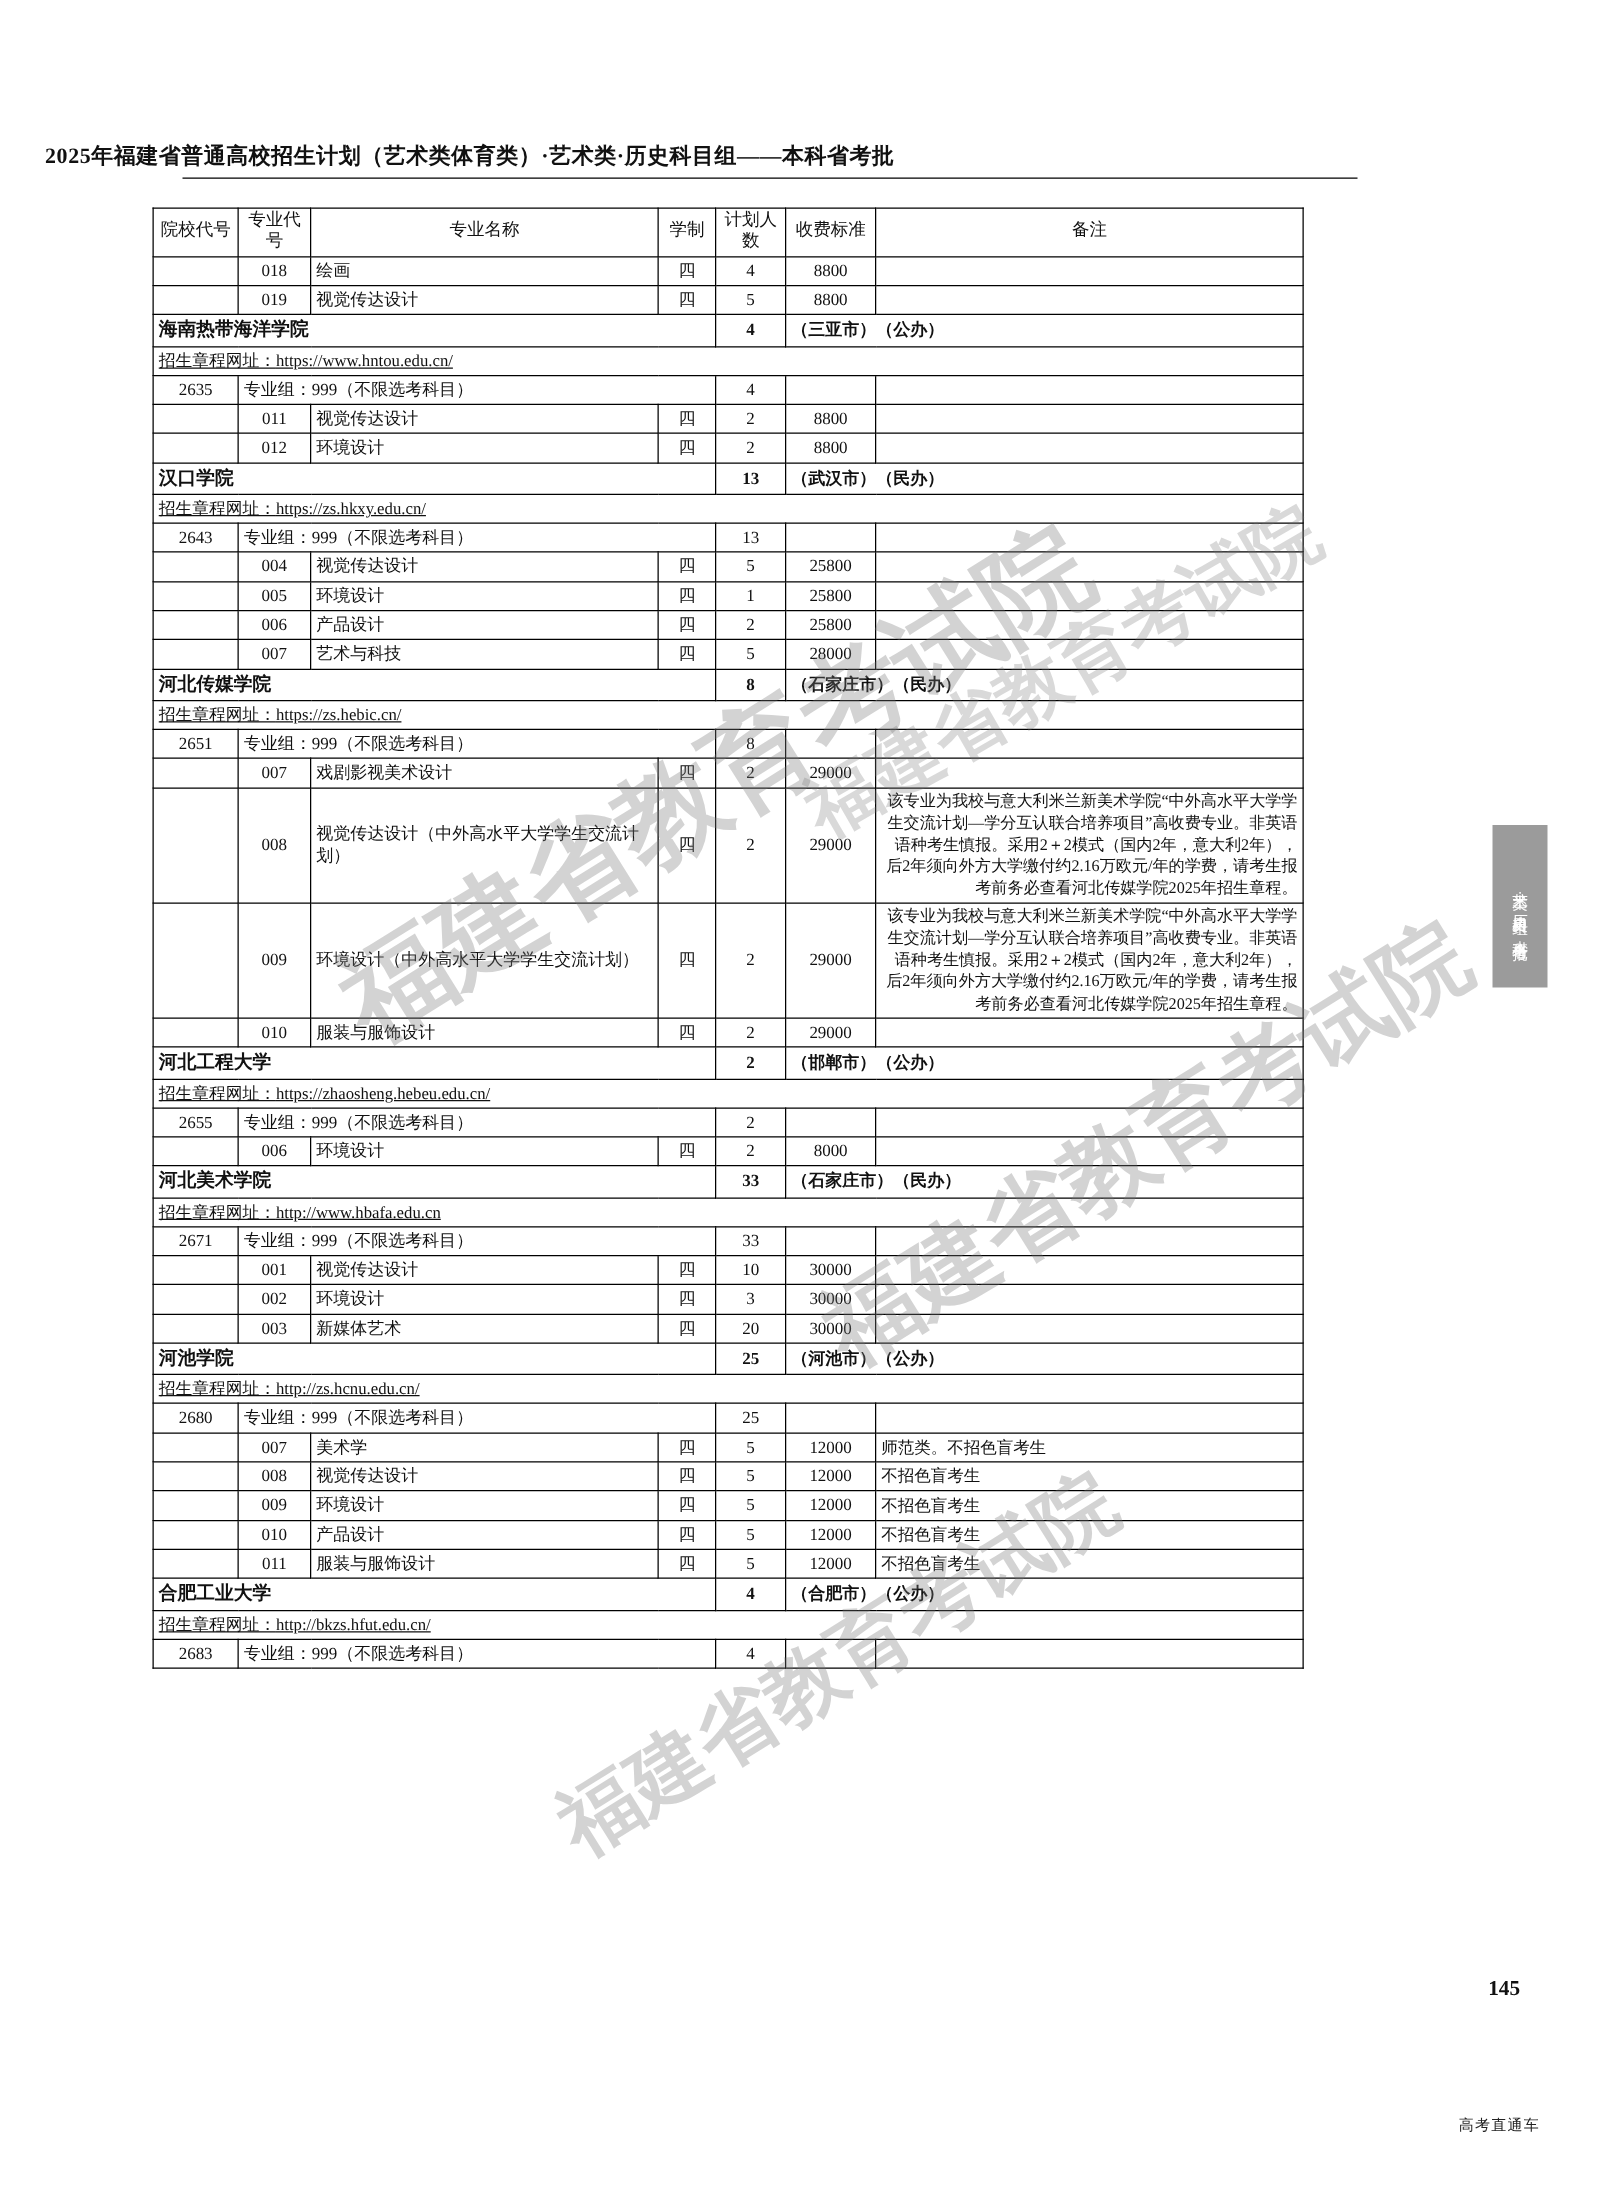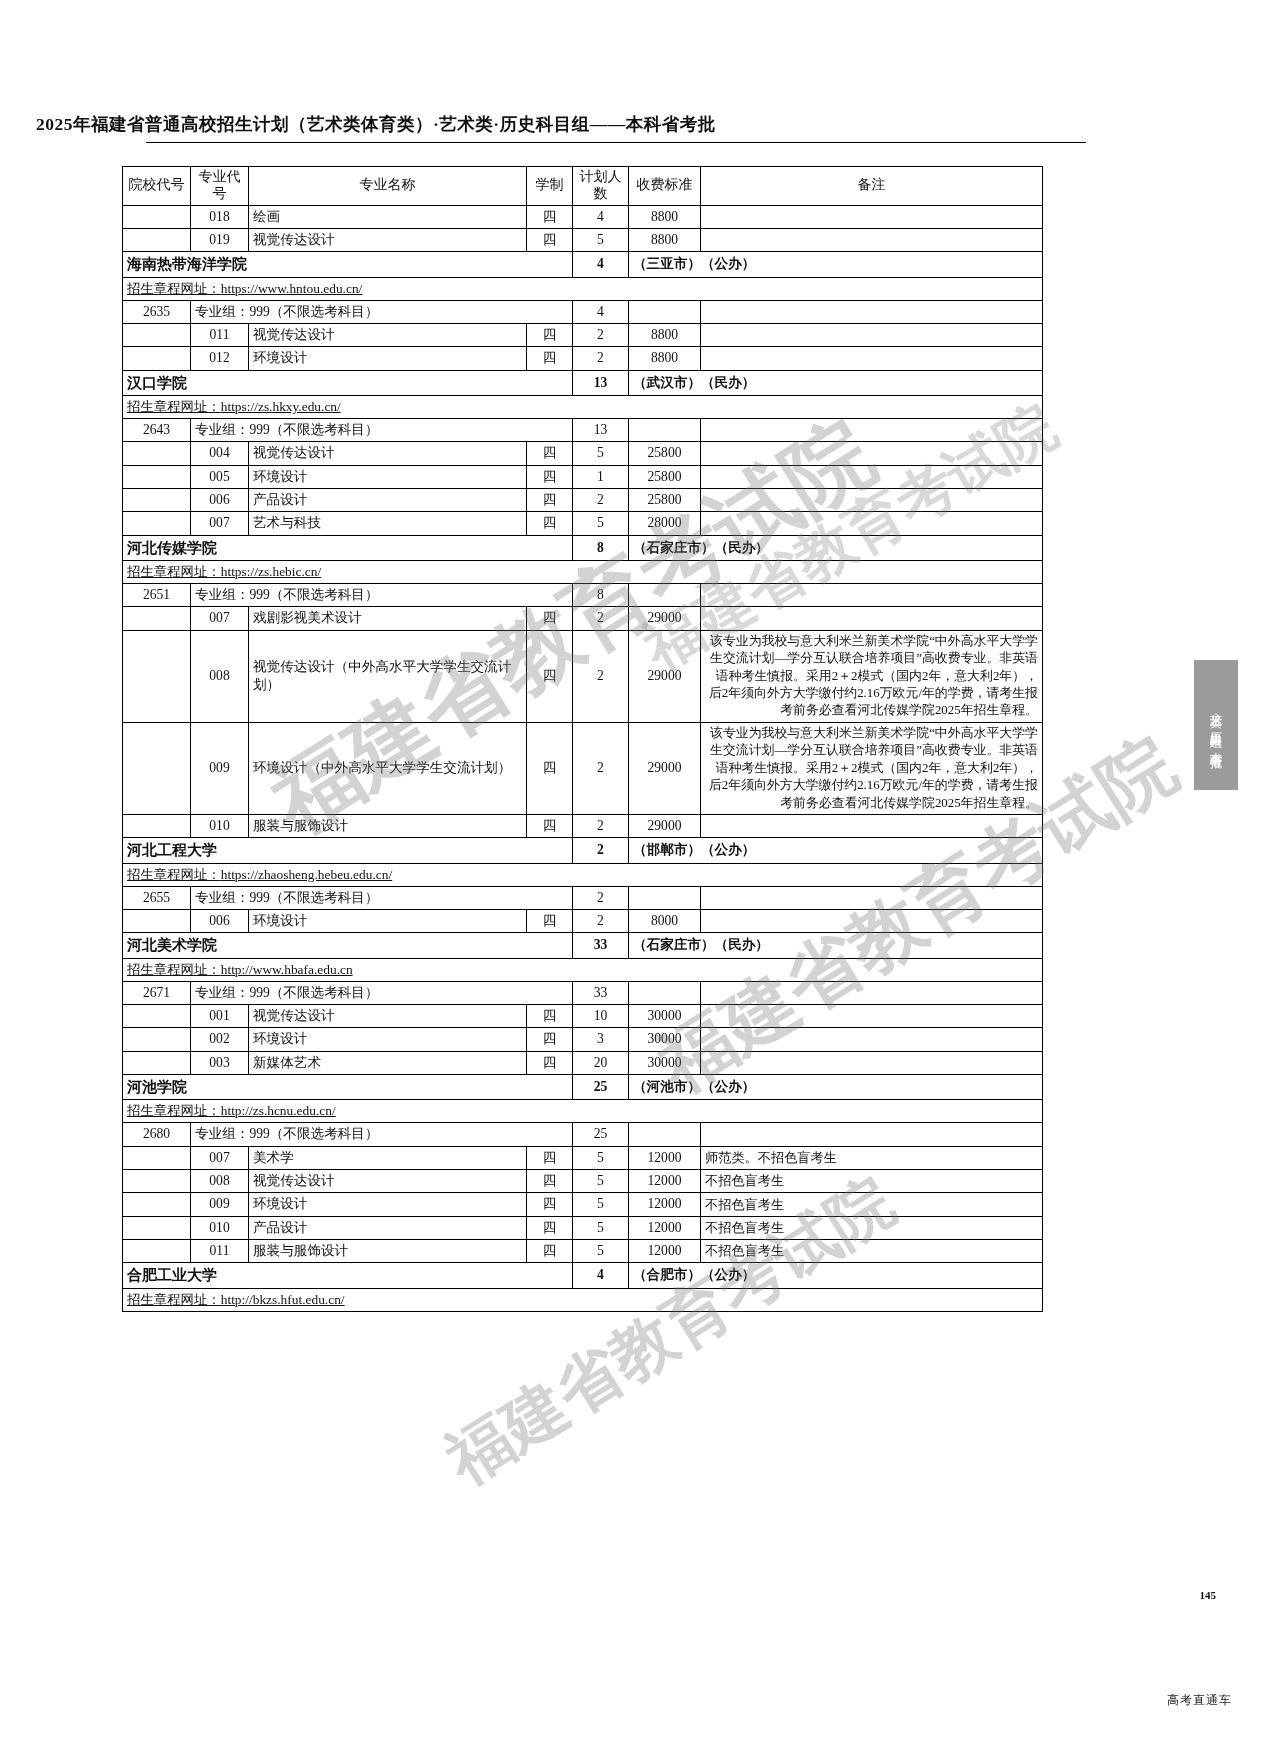--- a/index.html
+++ b/index.html
@@ -118,21 +118,21 @@
     writing-mode: vertical-rl;
     text-orientation: upright;
     line-height: 1.6;
     padding: 6px 0;
     box-sizing: border-box;
   }
   .page-number {
     position: absolute;
     right: 64px;
     bottom: 148px;
-    font-size: 11px;
+    font-size: 17px;
     font-weight: bold;
   }
   .footer-brand {
     position: absolute;
     right: 48px;
     bottom: 40px;
     font-size: 12px;
     color: #222;
     letter-spacing: 1px;
     margin-left: 19px;
@@ -485,20 +485,27 @@
         </tr>
 
         <tr class="univ">
           <td class="univ-name" colspan="4">合肥工业大学</td>
           <td class="univ-total">4</td>
           <td class="univ-loc" colspan="2">（合肥市）（公办）</td>
         </tr>
         <tr>
           <td class="url" colspan="7"><span>招生章程网址：</span><span>http://bkzs.hfut.edu.cn/</span></td>
         </tr>
+        <tr>
+          <td class="code">2683</td>
+          <td class="group" colspan="3">专业组：999（不限选考科目）</td>
+          <td class="cnum">4</td>
+          <td class="fee"></td>
+          <td class="note"></td>
+        </tr>
 
       </tbody>
     </table>
   </div>
 
   <div class="side-tab">艺术类·历史科目组 本科省考批</div>
   <div class="page-number">145</div>
   <div class="footer-brand">高考直通车</div>
 
   <div class="wm-layer">

